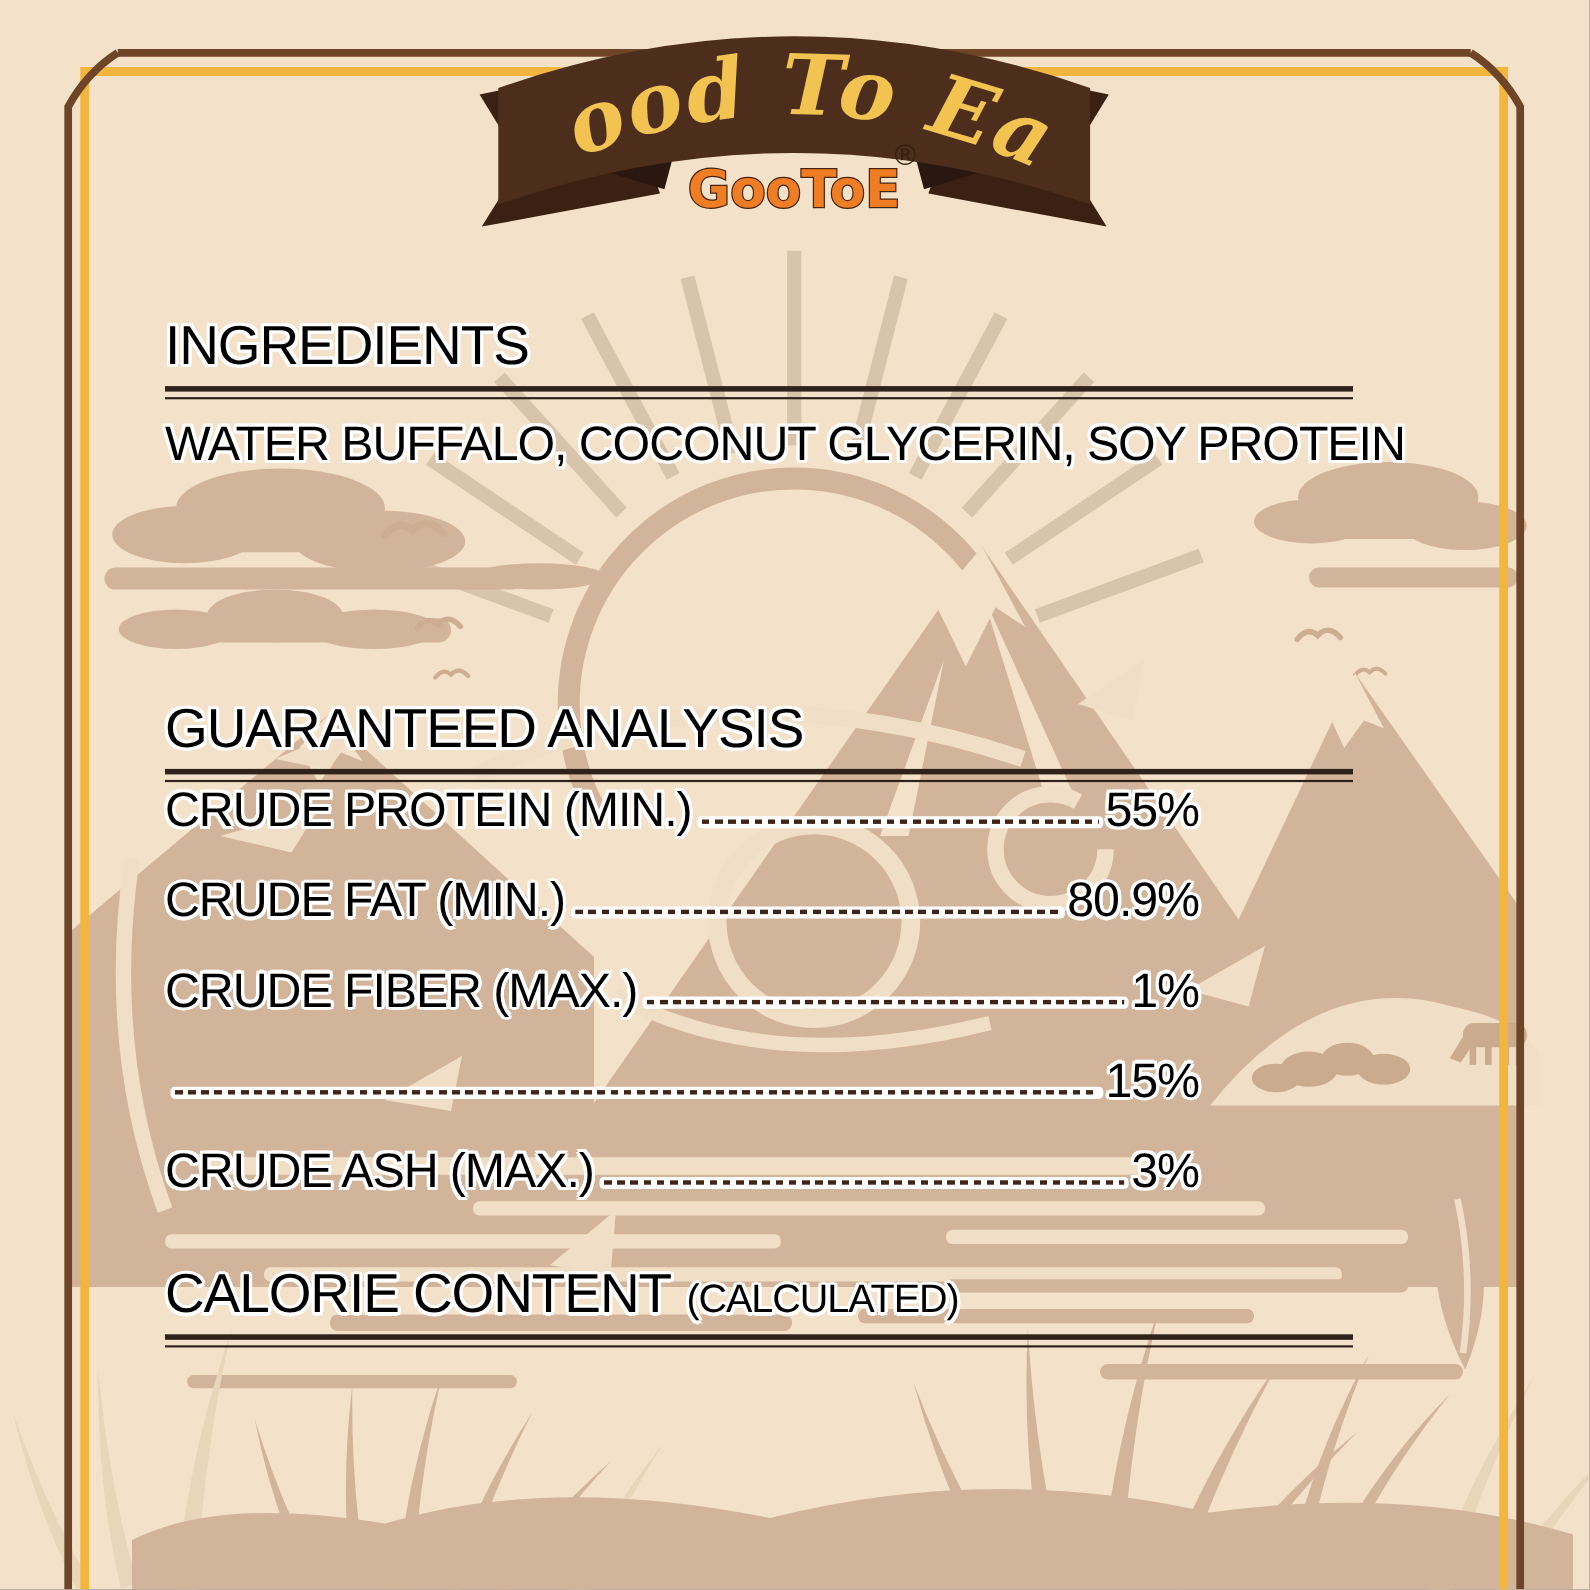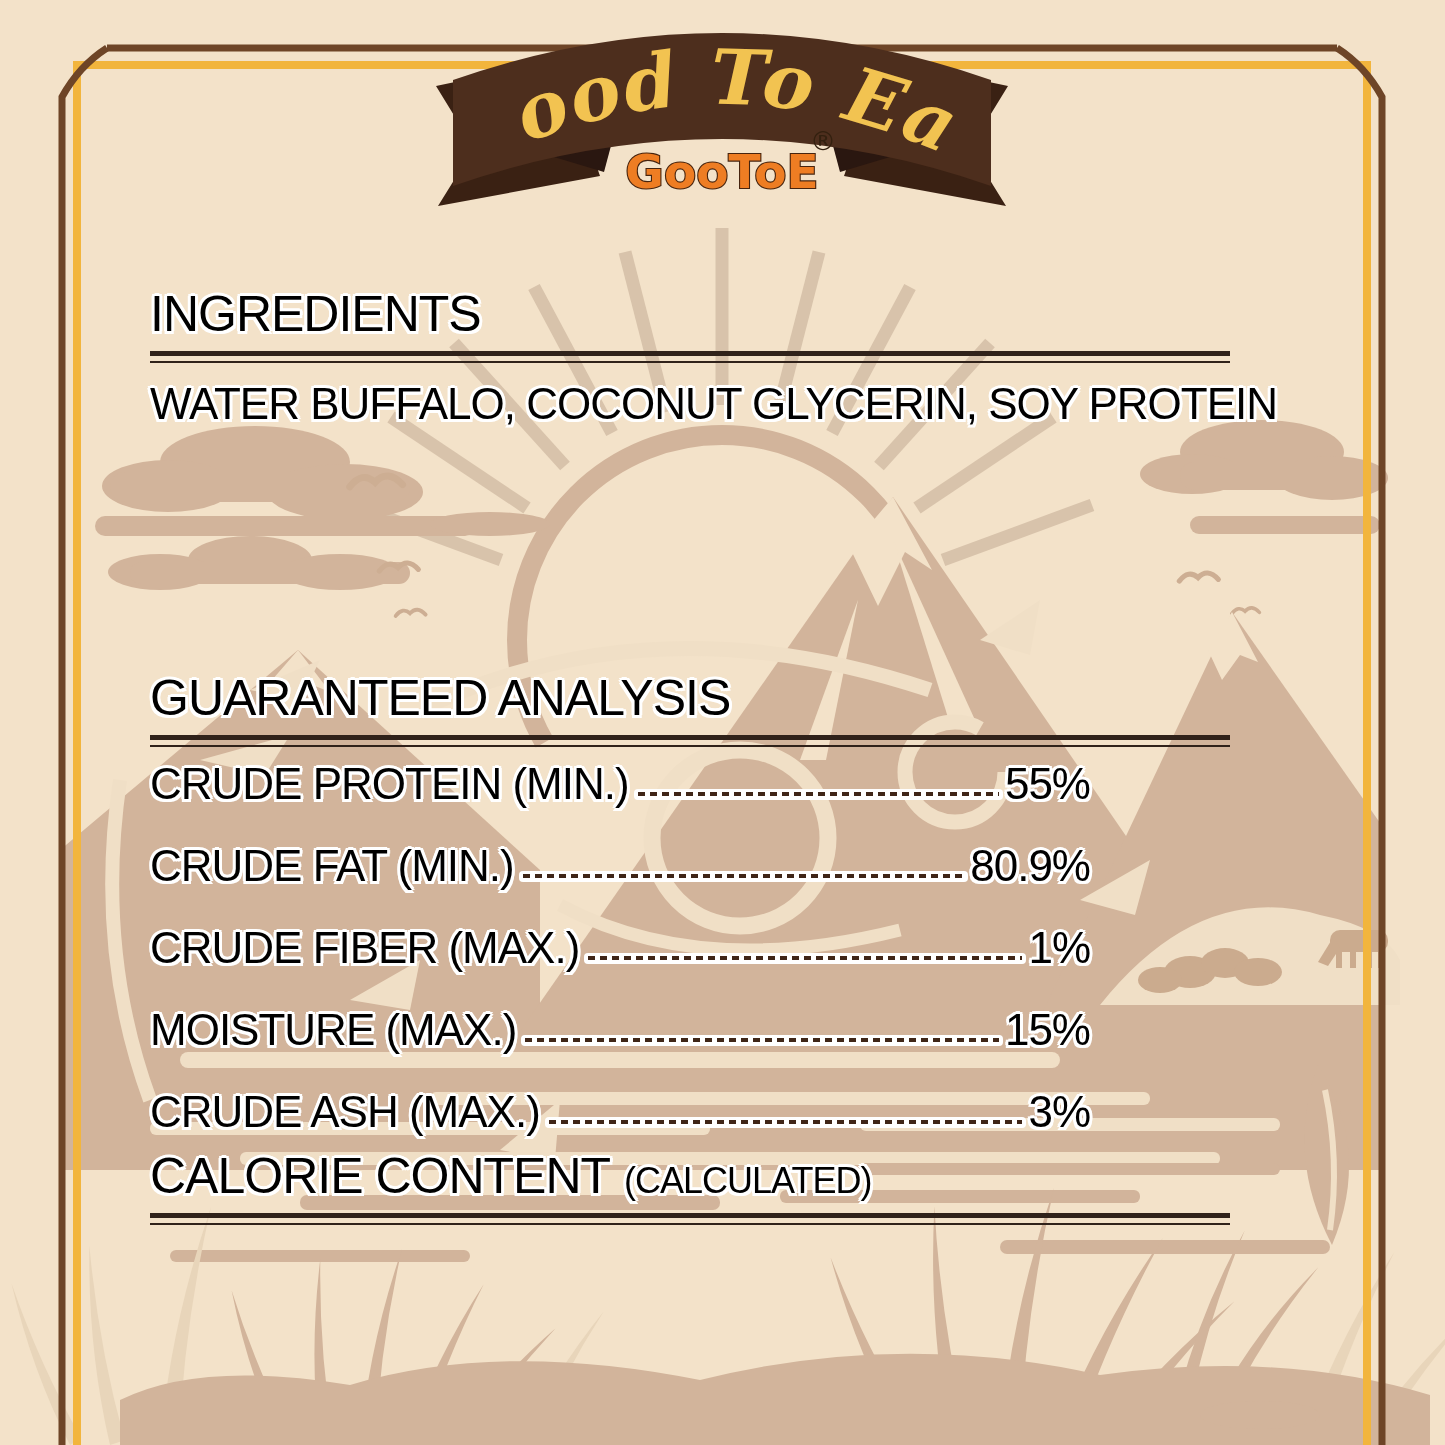--- a/index.html
+++ b/index.html
@@ -18,21 +18,21 @@
     letter-spacing:-1px;
     text-shadow:
       3px 0 0 #fff,-3px 0 0 #fff,0 3px 0 #fff,0 -3px 0 #fff,
       2.5px 2.5px 0 #fff,-2.5px 2.5px 0 #fff,2.5px -2.5px 0 #fff,-2.5px -2.5px 0 #fff;
   }
   .sec-title{font-size:50px;line-height:1.06;}
   .sec-qualifier{font-size:36px;margin-left:14px;}
   .title-row{display:flex;align-items:baseline;}
   .rule{margin-top:10px;height:5px;border-top:5px solid #30221a;border-bottom:2px solid #30221a;}
   .body-text{font-size:44px;margin-top:17px;line-height:1.1;}
-  .rows{margin-top:12px;}
+  .rows{margin-top:1px;}
   .row{display:flex;align-items:flex-end;margin-bottom:32px;font-size:44px;}
   .row-label{flex:0 0 auto;}
   .leader{flex:1 1 auto;position:relative;height:11px;background:#fff;border-radius:4px;margin:0 2px 9px 5px;align-self:flex-end;}
   .leader::after{
     content:"";position:absolute;left:4px;right:4px;top:3px;height:4px;
     background:repeating-linear-gradient(90deg,#3f2517 0 7px,transparent 7px 12px);
   }
   .row-value{flex:0 0 auto;margin-right:140px;}
 </style>
 </head>
@@ -205,41 +205,40 @@
     <text x="722" y="188" text-anchor="middle" font-family="DejaVu Sans, sans-serif" font-weight="bold" font-size="47" fill="#ee7d23" stroke="#46240f" stroke-width="2.2" paint-order="stroke">GooToE</text>
     <text x="810" y="150" font-family="DejaVu Sans, sans-serif" font-size="26" fill="#33200f">®</text>
   </svg>
 
   <div class="section" style="top:288px;">
     <div class="sec-title outlined">INGREDIENTS</div>
     <div class="rule"></div>
     <div class="body-text outlined">WATER BUFFALO, COCONUT GLYCERIN, SOY PROTEIN</div>
   </div>
 
-  <div class="section" style="top:672px;">
+  <div class="section" style="top:636px;">
     <div class="sec-title outlined">GUARANTEED ANALYSIS</div>
     <div class="rule"></div>
     <div class="rows">
       <div class="row">
         <span class="row-label outlined">CRUDE PROTEIN (MIN.)</span>
         <span class="leader"></span>
         <span class="row-value outlined">55%</span>
       </div>
       <div class="row">
         <span class="row-label outlined">CRUDE FAT (MIN.)</span>
         <span class="leader"></span>
         <span class="row-value outlined">80.9%</span>
       </div>
       <div class="row">
         <span class="row-label outlined">CRUDE FIBER (MAX.)</span>
         <span class="leader"></span>
         <span class="row-value outlined">1%</span>
       </div>
       <div class="row">
-        <span class="row-label outlined">MOISTURE (MAX.)</span>
         <span class="leader"></span>
         <span class="row-value outlined">15%</span>
       </div>
       <div class="row">
         <span class="row-label outlined">CRUDE ASH (MAX.)</span>
         <span class="leader"></span>
         <span class="row-value outlined">3%</span>
       </div>
     </div>
   </div>

